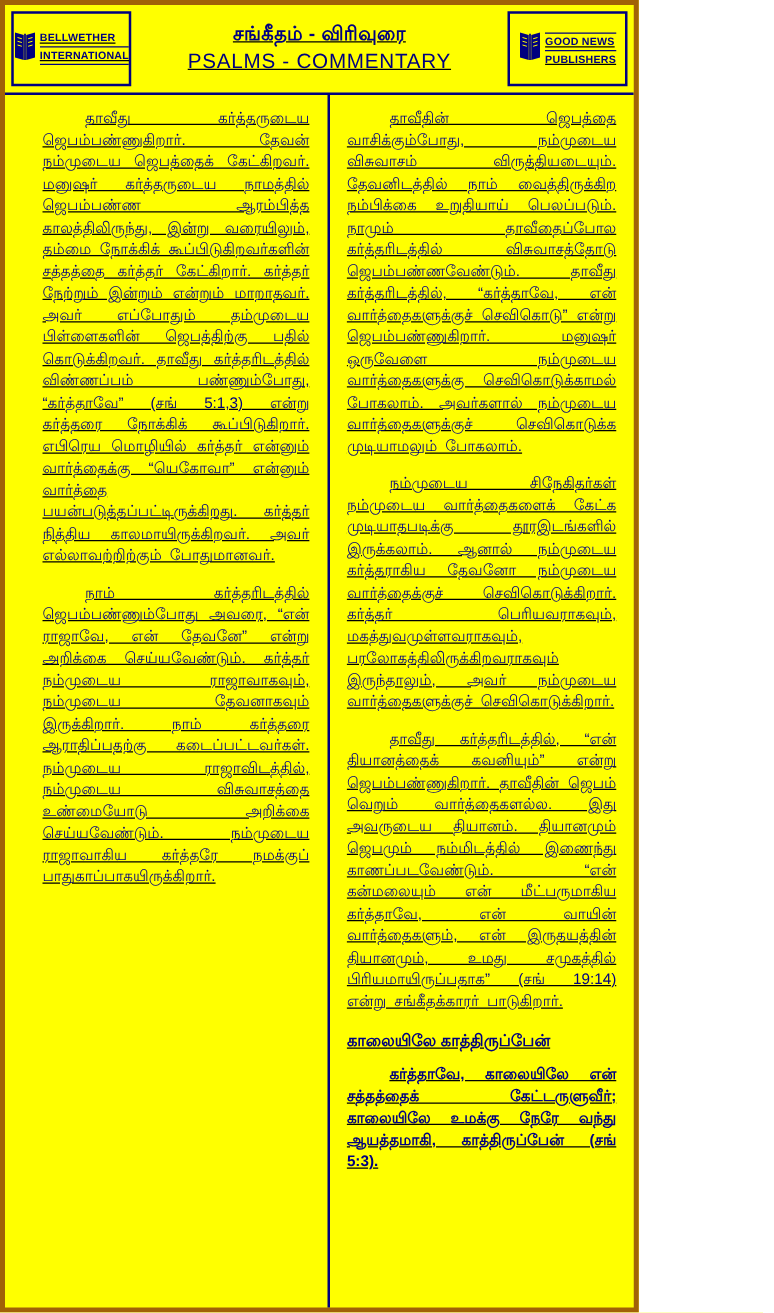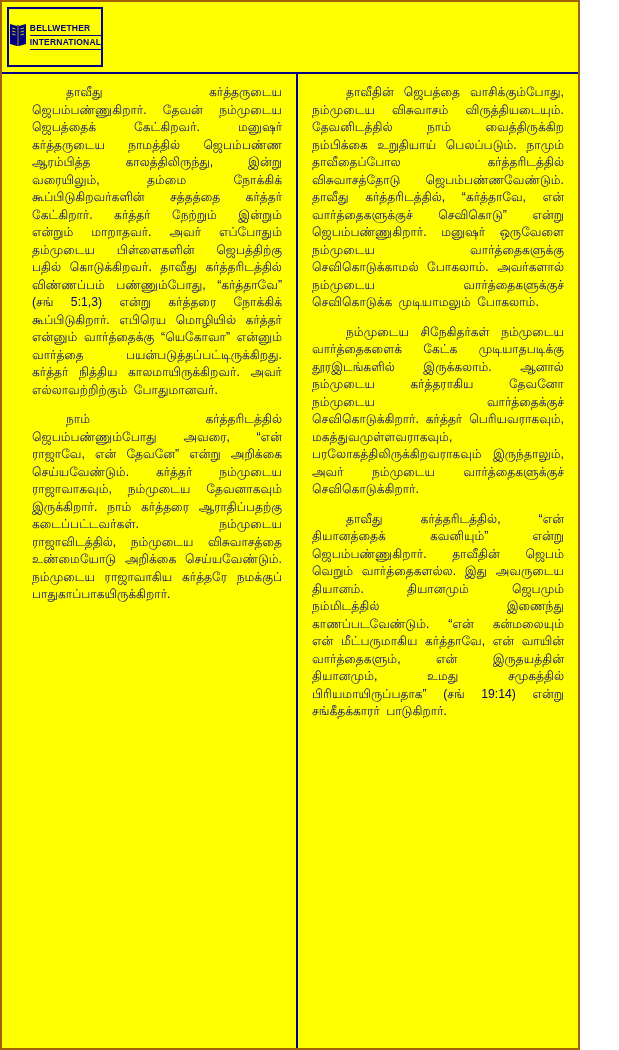--- a/index.html
+++ b/index.html
@@ -7,26 +7,27 @@
     padding: 0;
     background: #ffffff;
   }
   body {
     width: 619px;
     height: 1050px;
     font-family: "Liberation Sans", sans-serif;
   }
   .page {
     position: relative;
-    width: 580px;
+    width: 511px;
     height: 1050px;
     background: #ffff00;
     box-sizing: border-box;
-    border: 2px solid #a16207;
+    border: 4px solid #a16207;
     overflow: hidden;
+    text-decoration: underline;
   }
   
   .header {
     position: relative;
     height: 72px;
     border-bottom: 2px solid #000080;
     box-sizing: border-box;
     display: flex;
     align-items: stretch;
   }
@@ -149,32 +150,59 @@
             <path d="M11.5 13 L15 12" stroke="#ffff00" stroke-width="0.8"></path>
           </svg>
         </span>
         <span class="logo-text">
           <div>BELLWETHER</div>
           <div class="bar">INTERNATIONAL</div>
         </span>
       </div>
     </div>
 
-
+    <div class="title-wrap">
+      <div class="title-ta">சங்கீதம் - விரிவுரை</div>
+      <div class="title-en">PSALMS - COMMENTARY</div>
+    </div>
+
+    <div class="logo-box">
+      <div class="logo-inner">
+        <span class="logo-mark">
+          <svg width="18" height="26" viewBox="0 0 18 26">
+            <path d="M1 2 L8 4 L8 24 L1 22 Z" fill="#000080"></path>
+            <path d="M17 2 L10 4 L10 24 L17 22 Z" fill="#000080"></path>
+            <rect x="8.3" y="3" width="1.4" height="21" fill="#000080"></rect>
+            <path d="M3 6 L6.5 7" stroke="#ffff00" stroke-width="0.8"></path>
+            <path d="M3 9 L6.5 10" stroke="#ffff00" stroke-width="0.8"></path>
+            <path d="M3 12 L6.5 13" stroke="#ffff00" stroke-width="0.8"></path>
+            <path d="M11.5 7 L15 6" stroke="#ffff00" stroke-width="0.8"></path>
+            <path d="M11.5 10 L15 9" stroke="#ffff00" stroke-width="0.8"></path>
+            <path d="M11.5 13 L15 12" stroke="#ffff00" stroke-width="0.8"></path>
+          </svg>
+        </span>
+        <span class="logo-text">
+          <div class="bar">GOOD NEWS</div>
+          <div>PUBLISHERS</div>
+        </span>
+      </div>
+    </div>
 
   </div>
 
   <div class="body">
 
     <div class="col col-left">
       <p class="para wide">தாவீது கர்த்தருடைய ஜெபம்பண்ணுகிறார். தேவன் நம்முடைய ஜெபத்தைக் கேட்கிறவர். மனுஷர் கர்த்தருடைய நாமத்தில் ஜெபம்பண்ண ஆரம்பித்த காலத்திலிருந்து, இன்று வரையிலும், தம்மை நோக்கிக் கூப்பிடுகிறவர்களின் சத்தத்தை கர்த்தர் கேட்கிறார். கர்த்தர் நேற்றும் இன்றும் என்றும் மாறாதவர். அவர் எப்போதும் தம்முடைய பிள்ளைகளின் ஜெபத்திற்கு பதில் கொடுக்கிறவர். தாவீது கர்த்தரிடத்தில் விண்ணப்பம் பண்ணும்போது, “கர்த்தாவே” (சங் 5:1,3) என்று கர்த்தரை நோக்கிக் கூப்பிடுகிறார். எபிரெய மொழியில் கர்த்தர் என்னும் வார்த்தைக்கு “யெகோவா” என்னும் வார்த்தை பயன்படுத்தப்பட்டிருக்கிறது. கர்த்தர் நித்திய காலமாயிருக்கிறவர். அவர் எல்லாவற்றிற்கும் போதுமானவர்.</p>
       <p class="para wide">நாம் கர்த்தரிடத்தில் ஜெபம்பண்ணும்போது அவரை, “என் ராஜாவே, என் தேவனே” என்று அறிக்கை செய்யவேண்டும். கர்த்தர் நம்முடைய ராஜாவாகவும், நம்முடைய தேவனாகவும் இருக்கிறார். நாம் கர்த்தரை ஆராதிப்பதற்கு கடைப்பட்டவர்கள். நம்முடைய ராஜாவிடத்தில், நம்முடைய விசுவாசத்தை உண்மையோடு அறிக்கை செய்யவேண்டும். நம்முடைய ராஜாவாகிய கர்த்தரே நமக்குப் பாதுகாப்பாகயிருக்கிறார்.</p>
     </div>
 
     <div class="col col-right">
       <p class="para wide">தாவீதின் ஜெபத்தை வாசிக்கும்போது, நம்முடைய விசுவாசம் விருத்தியடையும். தேவனிடத்தில் நாம் வைத்திருக்கிற நம்பிக்கை உறுதியாய் பெலப்படும். நாமும் தாவீதைப்போல கர்த்தரிடத்தில் விசுவாசத்தோடு ஜெபம்பண்ணவேண்டும். தாவீது கர்த்தரிடத்தில், “கர்த்தாவே, என் வார்த்தைகளுக்குச் செவிகொடு” என்று ஜெபம்பண்ணுகிறார். மனுஷர் ஒருவேளை நம்முடைய வார்த்தைகளுக்கு செவிகொடுக்காமல் போகலாம். அவர்களால் நம்முடைய வார்த்தைகளுக்குச் செவிகொடுக்க முடியாமலும் போகலாம்.</p>
       <p class="para wide">நம்முடைய சிநேகிதர்கள் நம்முடைய வார்த்தைகளைக் கேட்க முடியாதபடிக்கு தூரஇடங்களில் இருக்கலாம். ஆனால் நம்முடைய கர்த்தராகிய தேவனோ நம்முடைய வார்த்தைக்குச் செவிகொடுக்கிறார். கர்த்தர் பெரியவராகவும், மகத்துவமுள்ளவராகவும், பரலோகத்திலிருக்கிறவராகவும் இருந்தாலும், அவர் நம்முடைய வார்த்தைகளுக்குச் செவிகொடுக்கிறார்.</p>
       <p class="para wide">தாவீது கர்த்தரிடத்தில், “என் தியானத்தைக் கவனியும்” என்று ஜெபம்பண்ணுகிறார். தாவீதின் ஜெபம் வெறும் வார்த்தைகளல்ல. இது அவருடைய தியானம். தியானமும் ஜெபமும் நம்மிடத்தில் இணைந்து காணப்படவேண்டும். “என் கன்மலையும் என் மீட்பருமாகிய கர்த்தாவே, என் வாயின் வார்த்தைகளும், என் இருதயத்தின் தியானமும், உமது சமுகத்தில் பிரியமாயிருப்பதாக” (சங் 19:14) என்று சங்கீதக்காரர் பாடுகிறார்.</p>
+      <h2 class="subhead">காலையிலே காத்திருப்பேன்</h2>
+      <p class="para bold wide">கர்த்தாவே, காலையிலே என் சத்தத்தைக் கேட்டருளுவீர்; காலையிலே உமக்கு நேரே வந்து ஆயத்தமாகி, காத்திருப்பேன் (சங் 5:3).</p>
     </div>
 
   </div>
 
 </div>
 
 </body></html>

